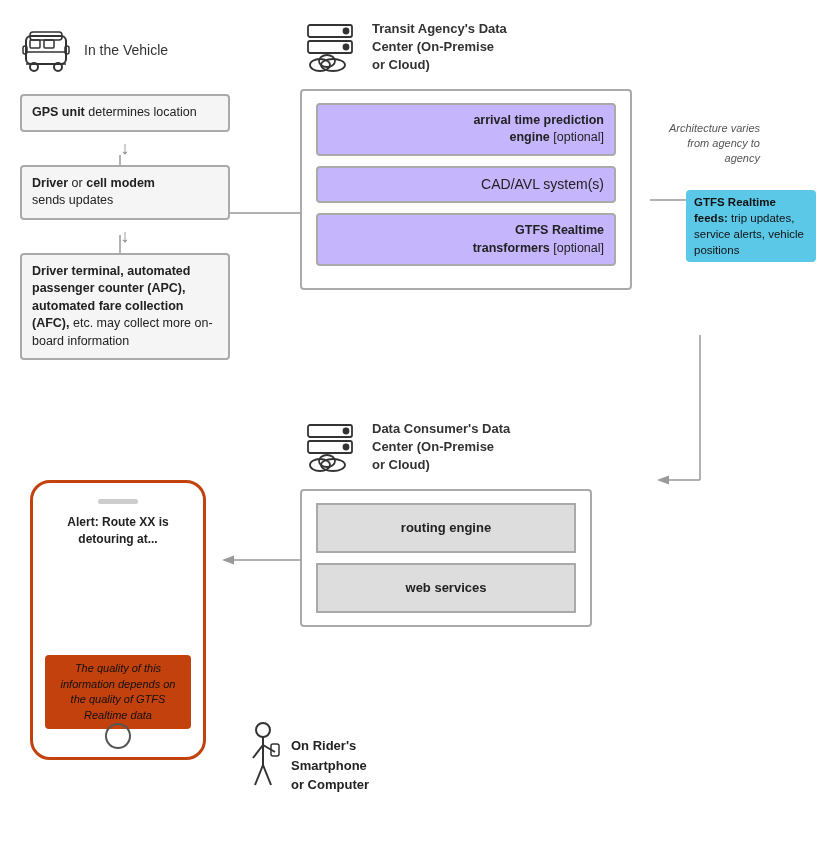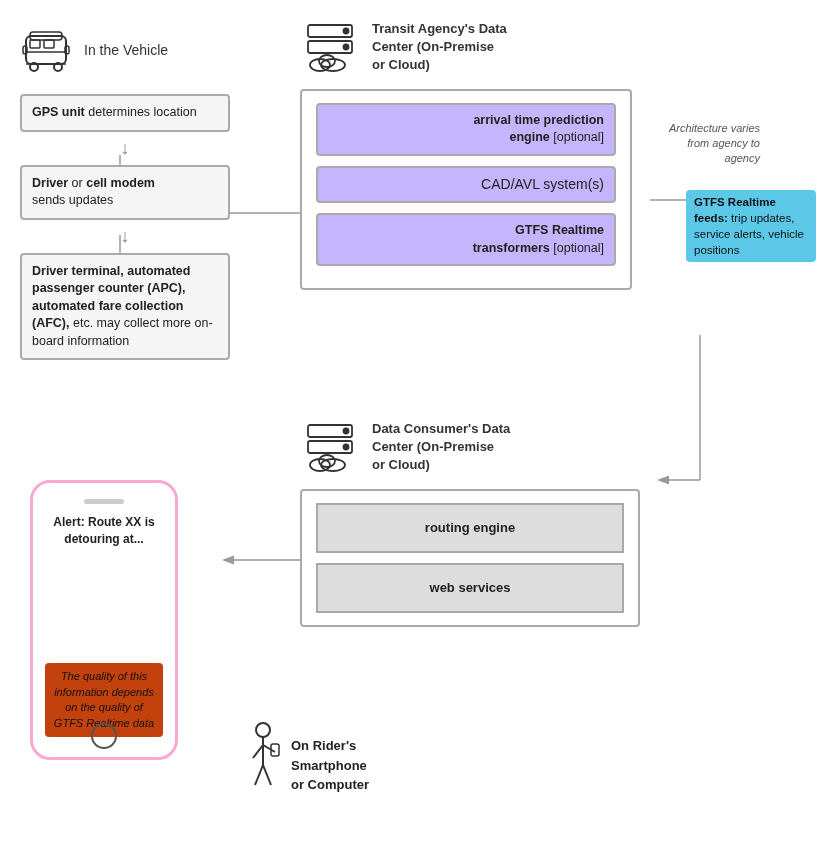--- a/index.html
+++ b/index.html
@@ -133,21 +133,21 @@
       font-size: 11.5px;
       line-height: 1.4;
       color: #111;
     }
 
     
     .consumer-section {
       position: absolute;
       left: 300px;
       top: 420px;
-      width: 340px;
+      width: 292px;
     }
 
     .consumer-header {
       display: flex;
       align-items: center;
       gap: 12px;
       margin-bottom: 14px;
     }
 
     .consumer-outer-box {
@@ -175,27 +175,27 @@
 
     
     .smartphone-section {
       position: absolute;
       left: 30px;
       top: 480px;
       width: 180px;
     }
 
     .smartphone-frame {
-      width: 148px;
+      width: 176px;
       height: 280px;
-      border: 3px solid #f9a8d4;
+      border: 3px solid #c2410c;
       border-radius: 20px;
       background: #fff;
       position: relative;
-      padding: 16px 12px 20px;
+      padding: 16px 12px 28px;
       display: flex;
       flex-direction: column;
     }
 
     .smartphone-home-btn {
       width: 26px;
       height: 26px;
       border: 2px solid #555;
       border-radius: 50%;
       position: absolute;

